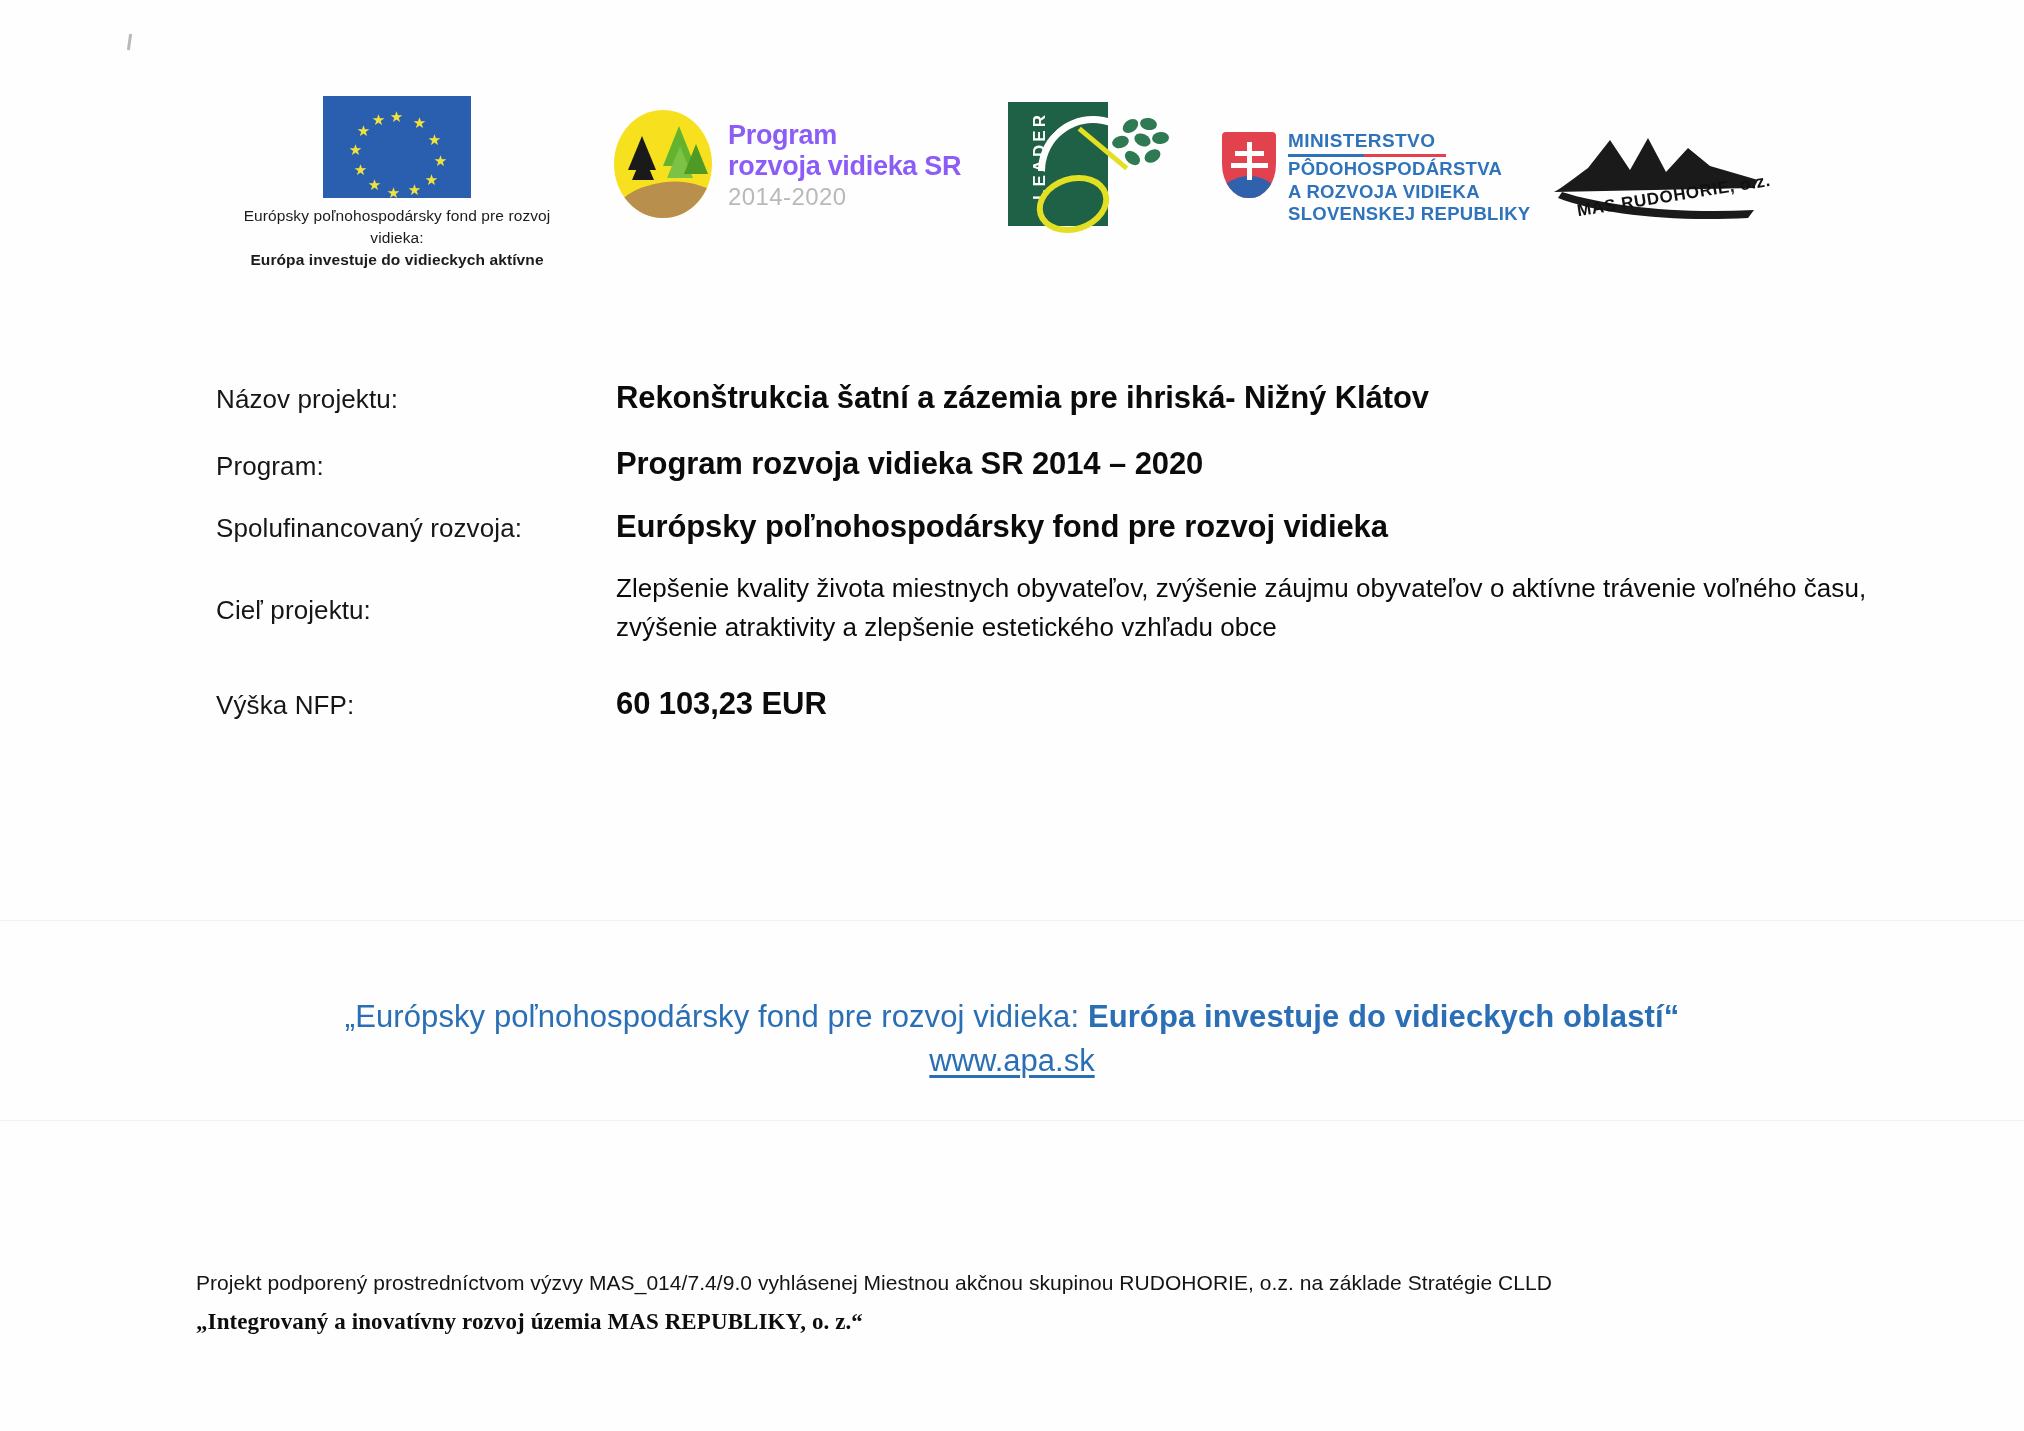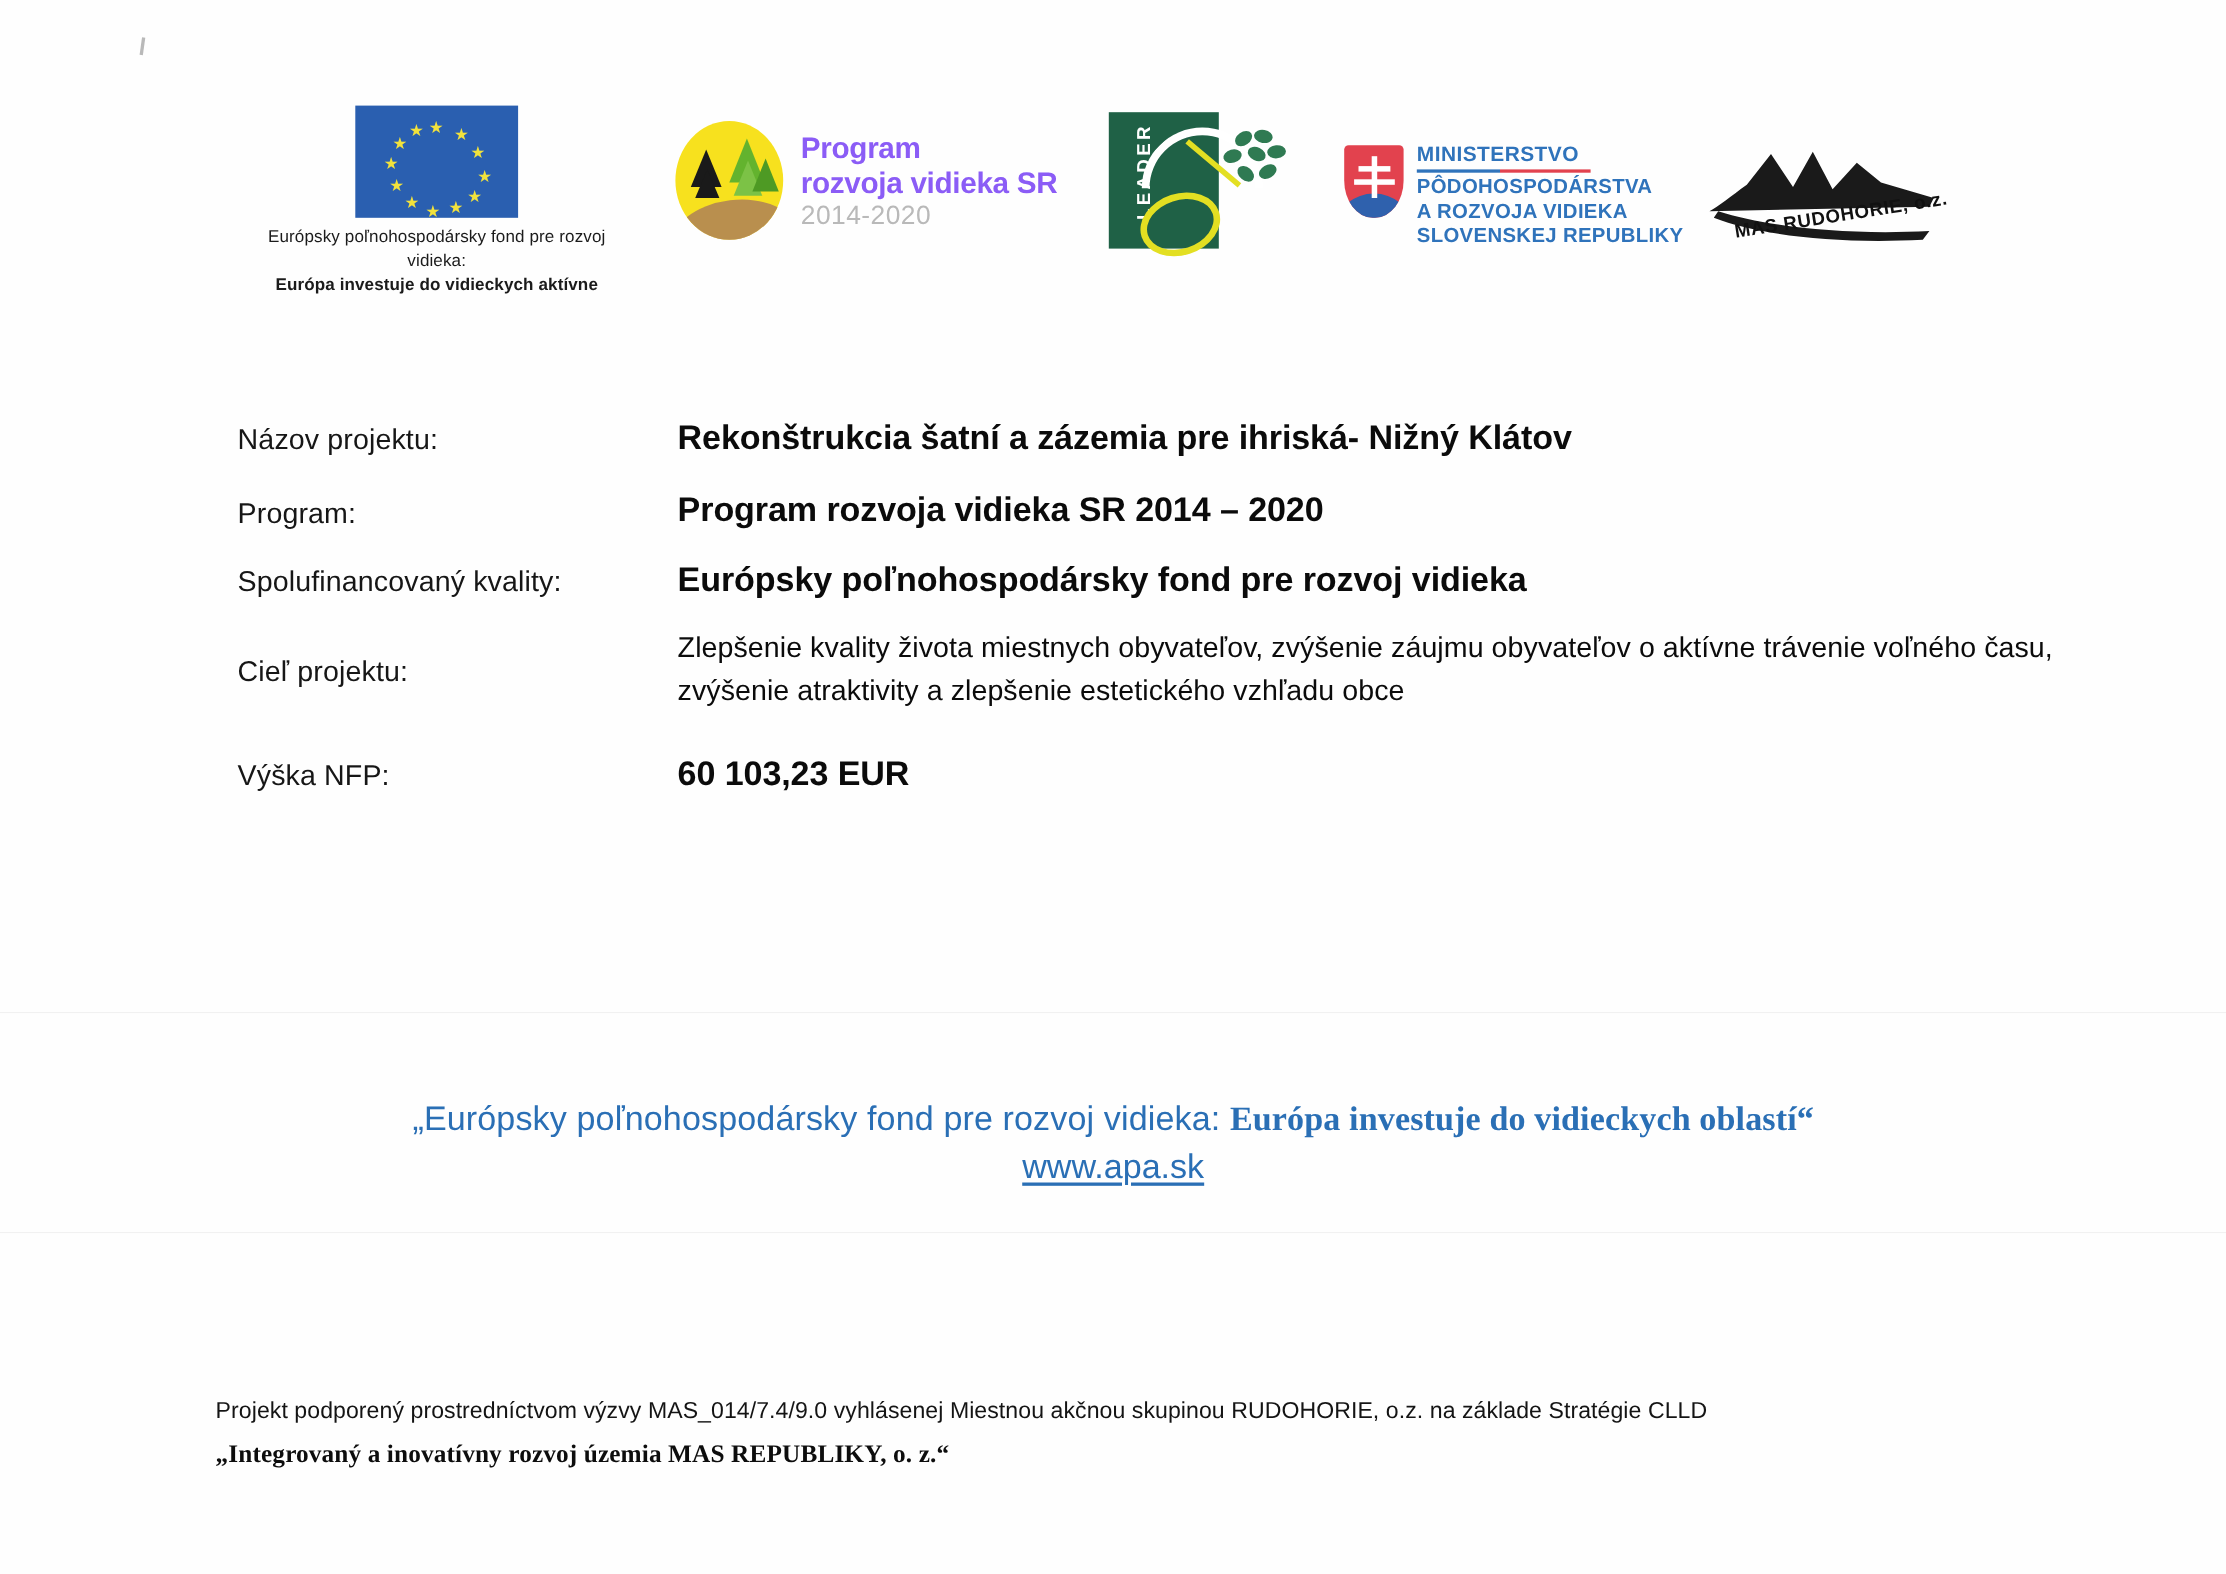--- a/index.html
+++ b/index.html
@@ -366,21 +366,21 @@
     top: 995px;
     width: 100%;
     text-align: center;
     color: #2a6fb5;
   }
   .slogan-line {
     font-size: 31px;
     line-height: 1.42;
     letter-spacing: 0.1px;
   }
-  .slogan-line .b { font-weight: bold; font-family: Liberation Serif, serif; }
+  .slogan-line .b { font-weight: bold; }
   .slogan-url {
     display: inline-block;
     margin-top: 4px;
     font-size: 31px;
     color: #2a6fb5;
     text-decoration: underline;
     text-underline-offset: 4px;
   }
 
   
@@ -515,21 +515,21 @@
       <div class="row-label">Názov projektu:</div>
       <div class="row-value">Rekonštrukcia šatní a zázemia pre ihriská- Nižný Klátov</div>
     </div>
 
     <div class="row tight">
       <div class="row-label">Program:</div>
       <div class="row-value">Program rozvoja vidieka SR 2014 – 2020</div>
     </div>
 
     <div class="row tight">
-      <div class="row-label">Spolufinancovaný kvality:</div>
+      <div class="row-label">Spolufinancovaný rozvoja:</div>
       <div class="row-value">Európsky poľnohospodársky fond pre rozvoj vidieka</div>
     </div>
 
     <div class="row goal">
       <div class="row-label">Cieľ projektu:</div>
       <div class="row-value plain">Zlepšenie kvality života miestnych obyvateľov, zvýšenie záujmu obyvateľov o aktívne trávenie voľného času, zvýšenie atraktivity a zlepšenie estetického vzhľadu obce</div>
     </div>
 
     <div class="row">
       <div class="row-label">Výška NFP:</div>

